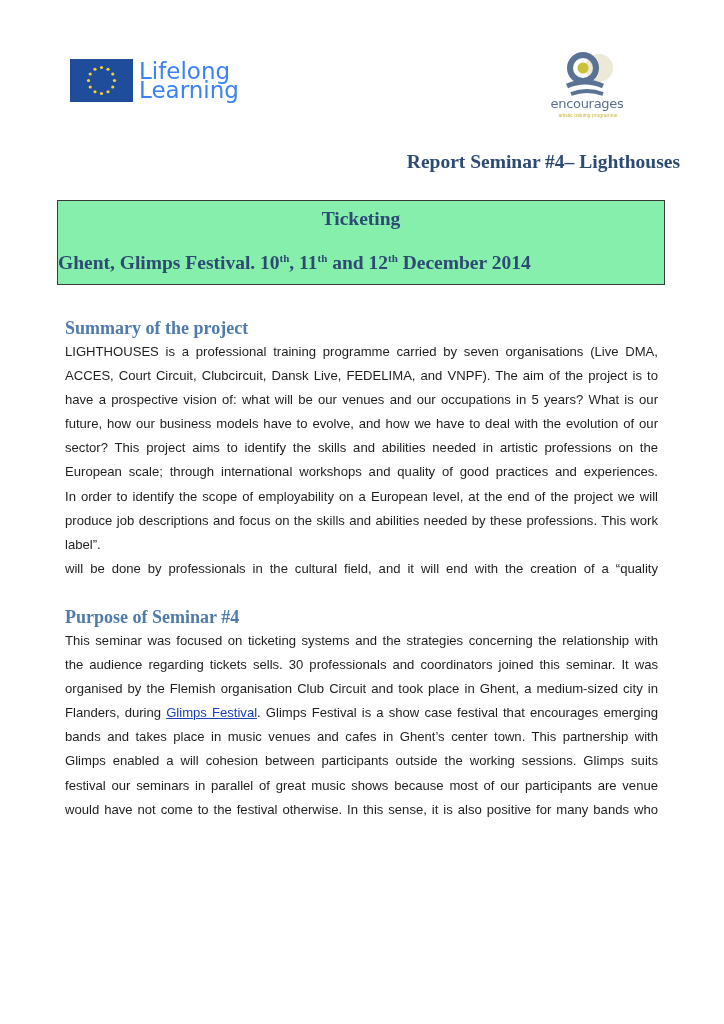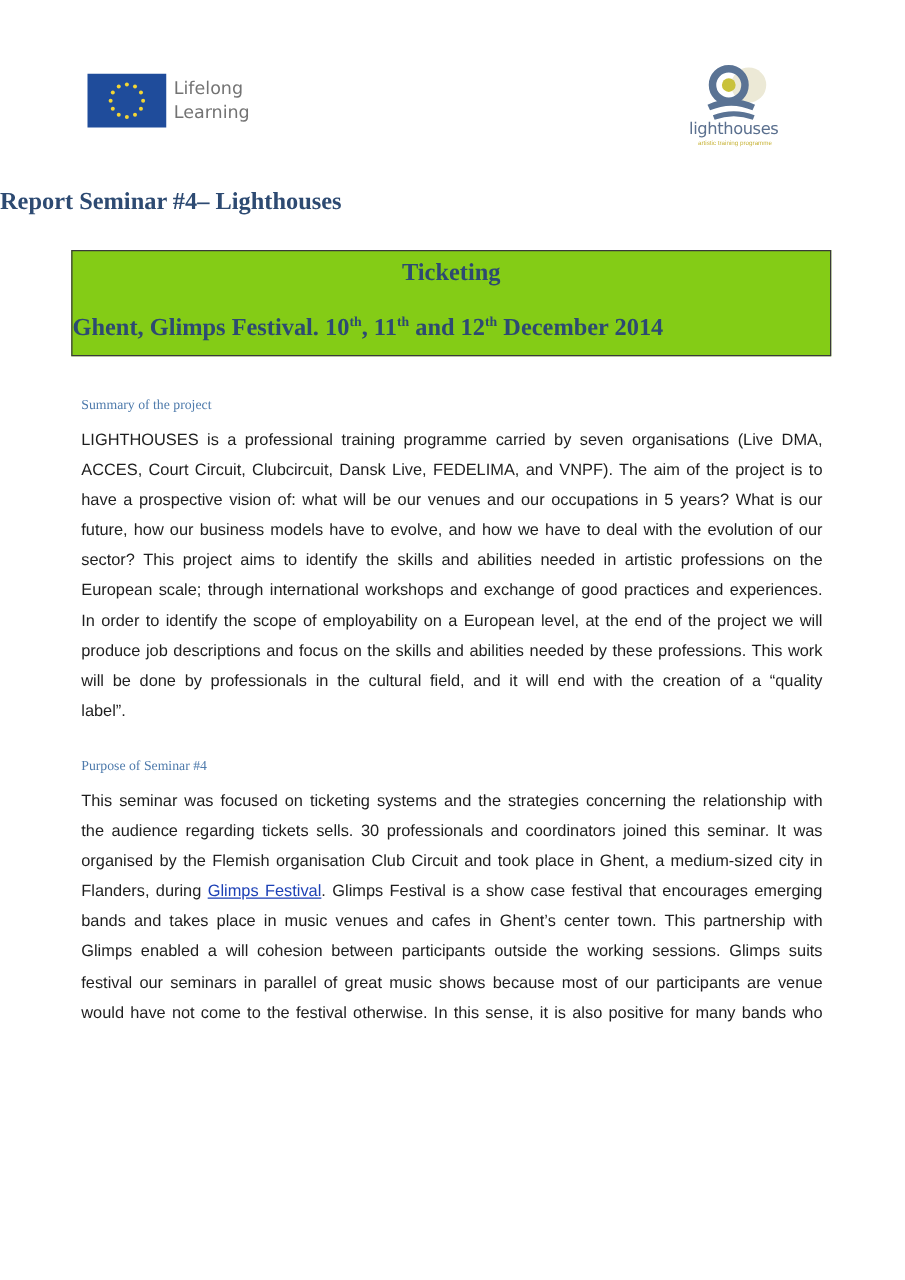--- a/index.html
+++ b/index.html
@@ -1,29 +1,29 @@
 <!DOCTYPE html>
 <html><head>
   <meta charset="utf-8">
   <style>
     html, body { margin: 0; padding: 0; background: #ffffff; }
     body { width: 724px; height: 1024px; position: relative; overflow: hidden; font-family: "Liberation Sans", sans-serif; color: #1a1a1a; }
     .eu-logo { position: absolute; left: 70px; top: 59px; display: flex; align-items: center; }
     .eu-flag { width: 63px; height: 43px; background: #1f4c9b; position: relative; }
     .eu-flag svg { position: absolute; left: 0; top: 0; }
-    .eu-text { margin-left: 6px; color: #737373; font-family: "DejaVu Sans", sans-serif; font-size: 14px; line-height: 19px; }
+    .eu-text { margin-left: 6px; color: #3b82f6; font-family: "DejaVu Sans", sans-serif; font-size: 23px; line-height: 19px; }
     .lh-logo { position: absolute; left: 537px; top: 48px; width: 100px; height: 75px; }
     .lh-word { position: absolute; left: 0; top: 48px; width: 100px; text-align: center; color: #5a6f8e; font-family: "DejaVu Sans", sans-serif; font-size: 13px; letter-spacing: -0.3px; }
     .lh-tag { position: absolute; left: 6px; top: 64px; width: 90px; text-align: center; color: #c8b43a; font-size: 5px; }
-    .doc-title { position: absolute; left: 0; top: 151px; width: 680px; text-align: left; font-family: "Liberation Serif", serif; font-weight: bold; font-size: 19.5px; color: #2d4a72; }
-    .title-box { position: absolute; left: 57px; top: 200px; width: 608px; height: 85px; background: #84cc16; border: 1.5px solid #3a3a3a; box-sizing: border-box; }
+    .doc-title { position: absolute; left: 0; top: 151px; width: 680px; text-align: right; font-family: "Liberation Serif", serif; font-weight: bold; font-size: 19.5px; color: #2d4a72; }
+    .title-box { position: absolute; left: 57px; top: 200px; width: 608px; height: 85px; background: #86efac; border: 1.5px solid #3a3a3a; box-sizing: border-box; }
     .title-box .line1 { position: absolute; left: 0; top: 7px; width: 100%; text-align: center; font-family: "Liberation Serif", serif; font-weight: bold; font-size: 19.5px; color: #2d4a72; }
     .title-box .line2 { position: absolute; left: 0; top: 51px; width: 100%; font-family: "Liberation Serif", serif; font-weight: bold; font-size: 19.5px; color: #2d4a72; }
     .title-box sup { font-size: 11px; vertical-align: 7px; line-height: 0; }
-    .h2 { position: absolute; left: 65px; font-family: "Liberation Serif", serif; font-weight: normal; font-size: 11px; color: #4f7bac; }
+    .h2 { position: absolute; left: 65px; font-family: "Liberation Serif", serif; font-weight: bold; font-size: 18px; color: #4f7bac; }
     .para { position: absolute; left: 65px; width: 593px; font-family: "Liberation Sans", sans-serif; font-size: 13.1px; line-height: 24.1px; color: #1e1e1e; text-align: justify; }
     .para span.ln { display: block; text-align: justify; text-align-last: justify; white-space: nowrap; }
     .para span.ln.last { text-align-last: left; }
     .link { color: #1b3fb5; text-decoration: underline; }
   </style>
 </head>
 <body>
 
 <div class="eu-logo">
   <div class="eu-flag">
@@ -51,45 +51,45 @@
 </div>
 
 <div class="lh-logo">
   <svg width="100" height="50" viewBox="0 0 100 50">
     <circle cx="62" cy="20" r="14" fill="#ece9d6"></circle>
     <circle cx="46" cy="20" r="13" fill="none" stroke="#5a7394" stroke-width="6"></circle>
     <circle cx="46" cy="20" r="5.5" fill="#c9c23a"></circle>
     <path d="M30 38 Q48 30 66 38" stroke="#5a7394" stroke-width="5" fill="none"></path>
     <path d="M34 46 Q50 40 66 46" stroke="#5a7394" stroke-width="4" fill="none"></path>
   </svg>
-  <div class="lh-word">lighthouses</div>
+  <div class="lh-word">encourages</div>
   <div class="lh-tag">artistic training programme</div>
 </div>
 
 <div class="doc-title">Report Seminar #4– Lighthouses</div>
 
 <div class="title-box">
   <div class="line1">Ticketing</div>
   <div class="line2">
     <span>Ghent, Glimps Festival. 10</span><sup>th</sup><span>, 11</span><sup>th</sup><span> and 12</span><sup>th</sup><span> December 2014</span>
   </div>
 </div>
 
 <div class="h2" style="top:318px;">Summary of the project</div>
 <div class="para" style="top:340px;" id="para0">
     <span class="ln">LIGHTHOUSES is a professional training programme carried by seven organisations (Live DMA,</span>
     <span class="ln">ACCES, Court Circuit, Clubcircuit, Dansk Live, FEDELIMA, and VNPF). The aim of the project is to</span>
     <span class="ln">have a prospective vision of: what will be our venues and our occupations in 5 years? What is our</span>
     <span class="ln">future, how our business models have to evolve, and how we have to deal with the evolution of our</span>
     <span class="ln">sector? This project aims to identify the skills and abilities needed in artistic professions on the</span>
-    <span class="ln">European scale; through international workshops and exchange of good practices and experiences.</span>
+    <span class="ln">European scale; through international workshops and quality of good practices and experiences.</span>
     <span class="ln">In order to identify the scope of employability on a European level, at the end of the project we will</span>
     <span class="ln">produce job descriptions and focus on the skills and abilities needed by these professions. This work</span>
+    <span class="ln last">label”.</span>
     <span class="ln">will be done by professionals in the cultural field, and it will end with the creation of a “quality</span>
-    <span class="ln last">label”.</span>
   </div>
 
 <div class="h2" style="top:607px;">Purpose of Seminar #4</div>
 <div class="para" style="top:629px;" id="para1">
     <span class="ln">This seminar was focused on ticketing systems and the strategies concerning the relationship with</span>
     <span class="ln">the audience regarding tickets sells. 30 professionals and coordinators joined this seminar. It was</span>
     <span class="ln">organised by the Flemish organisation Club Circuit and took place in Ghent, a medium-sized city in</span>
     <span class="ln"><span>Flanders, during </span><a class="link">Glimps Festival</a><span>. Glimps Festival is a show case festival that encourages emerging</span></span>
     <span class="ln">bands and takes place in music venues and cafes in Ghent’s center town. This partnership with</span>
     <span class="ln">Glimps enabled a will cohesion between participants outside the working sessions. Glimps suits</span>

